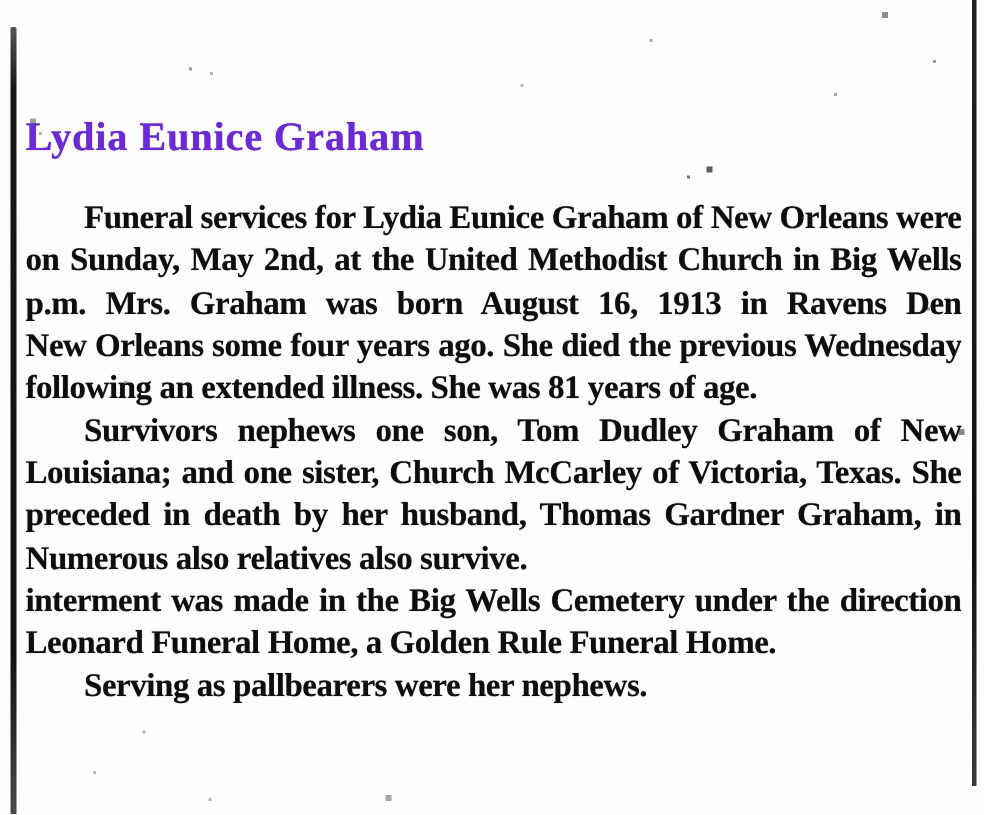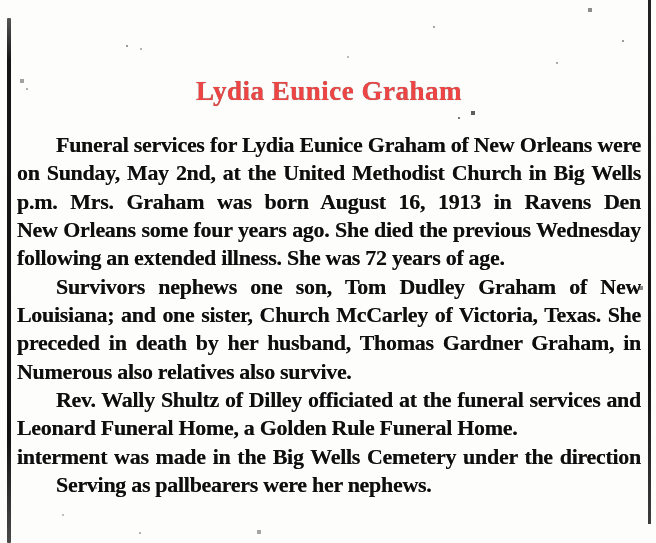--- a/index.html
+++ b/index.html
@@ -61,25 +61,24 @@
       258px 531px 0 1px #a5a5a5,
       62px 514px 0 0 #bdbdbd,
       139px 532px 0 0 #b3b3b3;
   }
   .title {
     position: absolute;
     left: 17px;
     top: 76px;
     width: 624px;
     margin: 0;
-    text-align: center;
     font-size: 27px;
     font-weight: bold;
     letter-spacing: 0.5px;
-    color: #ef4444;
+    color: #6d28d9;
     text-shadow: 0 0 0.7px rgba(10,10,10,0.65);
   }
   .bodytext {
     position: absolute;
     left: 17px;
     top: 131px;
     width: 624px;
     font-size: 22px;
     font-weight: bold;
     letter-spacing: -0.3px;
@@ -109,27 +108,26 @@
   <div class="noise"></div>
 
   <h1 class="title">Lydia Eunice Graham</h1>
 
   <div class="bodytext">
 
     <div class="line indent">Funeral services for Lydia Eunice Graham of New Orleans were held</div>
     <div class="line">on Sunday, May 2nd, at the United Methodist Church in Big Wells at 2:00</div>
     <div class="line">p.m. Mrs. Graham was born August 16, 1913 in Ravens Den Springs,</div>
     <div class="line">New Orleans some four years ago. She died the previous Wednesday evening</div>
-    <div class="line last">following an extended illness. She was 72 years of age.</div>
+    <div class="line last">following an extended illness. She was 81 years of age.</div>
 
     <div class="line indent">Survivors nephews one son, Tom Dudley Graham of New Orleans,</div>
     <div class="line">Louisiana; and one sister, Church McCarley of Victoria, Texas. She was</div>
     <div class="line">preceded in death by her husband, Thomas Gardner Graham, in 1990.</div>
     <div class="line last">Numerous also relatives also survive.</div>
 
-    <div class="line indent">Rev. Wally Shultz of Dilley officiated at the funeral services and</div>
+    <div class="line">interment was made in the Big Wells Cemetery under the direction of the</div>
     <div class="line last">Leonard Funeral Home, a Golden Rule Funeral Home.</div>
-    <div class="line">interment was made in the Big Wells Cemetery under the direction of the</div>
 
     <div class="line indent last">Serving as pallbearers were her nephews.</div>
   </div>
 
 </div>
 
 </body></html>

